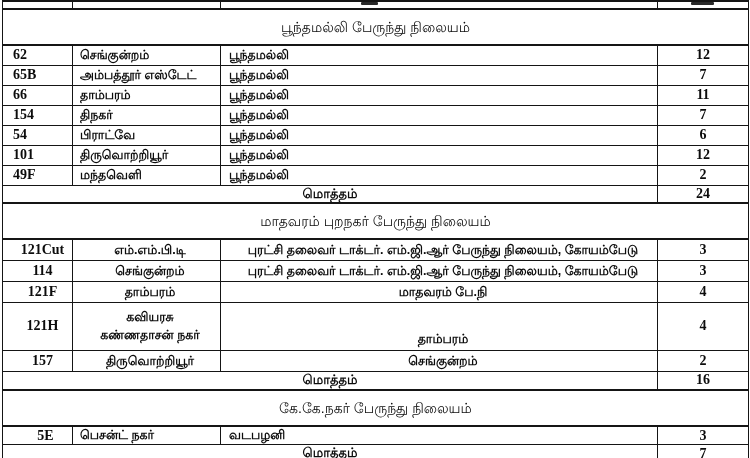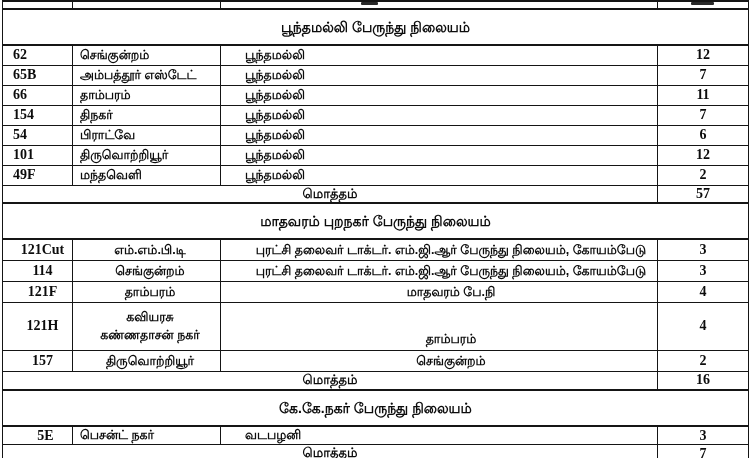--- a/index.html
+++ b/index.html
@@ -16,29 +16,29 @@
   }
   td {
     border: 1.5px solid #151515; padding: 0; overflow: hidden;
     vertical-align: middle; color: #0c0c0c;
   }
   
   .tam { font-family: "Liberation Sans", sans-serif; font-weight: bold; font-size: 12.5px; line-height: 1.3; }
   .num { font-family: "Liberation Serif", serif; font-weight: normal; font-size: 14px; }
   .c-route { padding-left: 10px; }
   .c-origin { padding-left: 7px; white-space: pre-line; }
-  .c-dest   { padding-left: 24px; }
+  .c-dest   { padding-left: 8px; }
   .c-count  { text-align: center; }
   
   .r-partial td { height: 8px; border-top: 2px solid #151515; position: relative; padding: 0; }
   .frag { position: absolute; top: 0; height: 3px; background: #2a2a2a; border-radius: 1px; }
   .frag-mid   { left: 140px; width: 17px; }
   .frag-right { left: 33px;  width: 23px; }
   .r-sec td {
-    height: 36px; text-align: center; font-weight: bold; font-size: 14px;
+    height: 36px; text-align: center; font-weight: normal; font-size: 14px;
     border-top: 2px solid #151515; border-bottom: 2px solid #151515; margin-left: 8px;
   }
   .r-data td { height: 20px; font-weight: bold; }
   .r-sec2 td { height: 21px; text-align: center; }
   .r-tall td { height: 48px; }
   .r-sec3 td { height: 19px; }
   .r-sec3 .c-route { text-align: center; padding-left: 16px; }
   .r-tall .c-dest { vertical-align: bottom; padding-bottom: 3px; }
   .r-tall .c-origin { line-height: 1.45; }
   .r-total td { height: 13px; margin-left: 23px; }
@@ -110,21 +110,21 @@
           <td class="c-count num">12</td>
         </tr>
         <tr class="r-data">
           <td class="c-route num">49F</td>
           <td class="c-origin tam">மந்தவெளி</td>
           <td class="c-dest tam">பூந்தமல்லி</td>
           <td class="c-count num">2</td>
         </tr>
         <tr class="r-total">
           <td class="total-label tam" colspan="3">மொத்தம்</td>
-          <td class="c-count num total-val">57</td>
+          <td class="c-count num total-val">24</td>
         </tr>
         <tr class="r-sec">
           <td class="sec-title tam" colspan="4">மாதவரம் புறநகர் பேருந்து நிலையம்</td>
         </tr>
         <tr class="r-data r-sec2">
           <td class="c-route num">121Cut</td>
           <td class="c-origin tam">எம்.எம்.பி.டி</td>
           <td class="c-dest tam">புரட்சி தலைவர் டாக்டர். எம்.ஜி.ஆர் பேருந்து நிலையம், கோயம்பேடு</td>
           <td class="c-count num">3</td>
         </tr>

